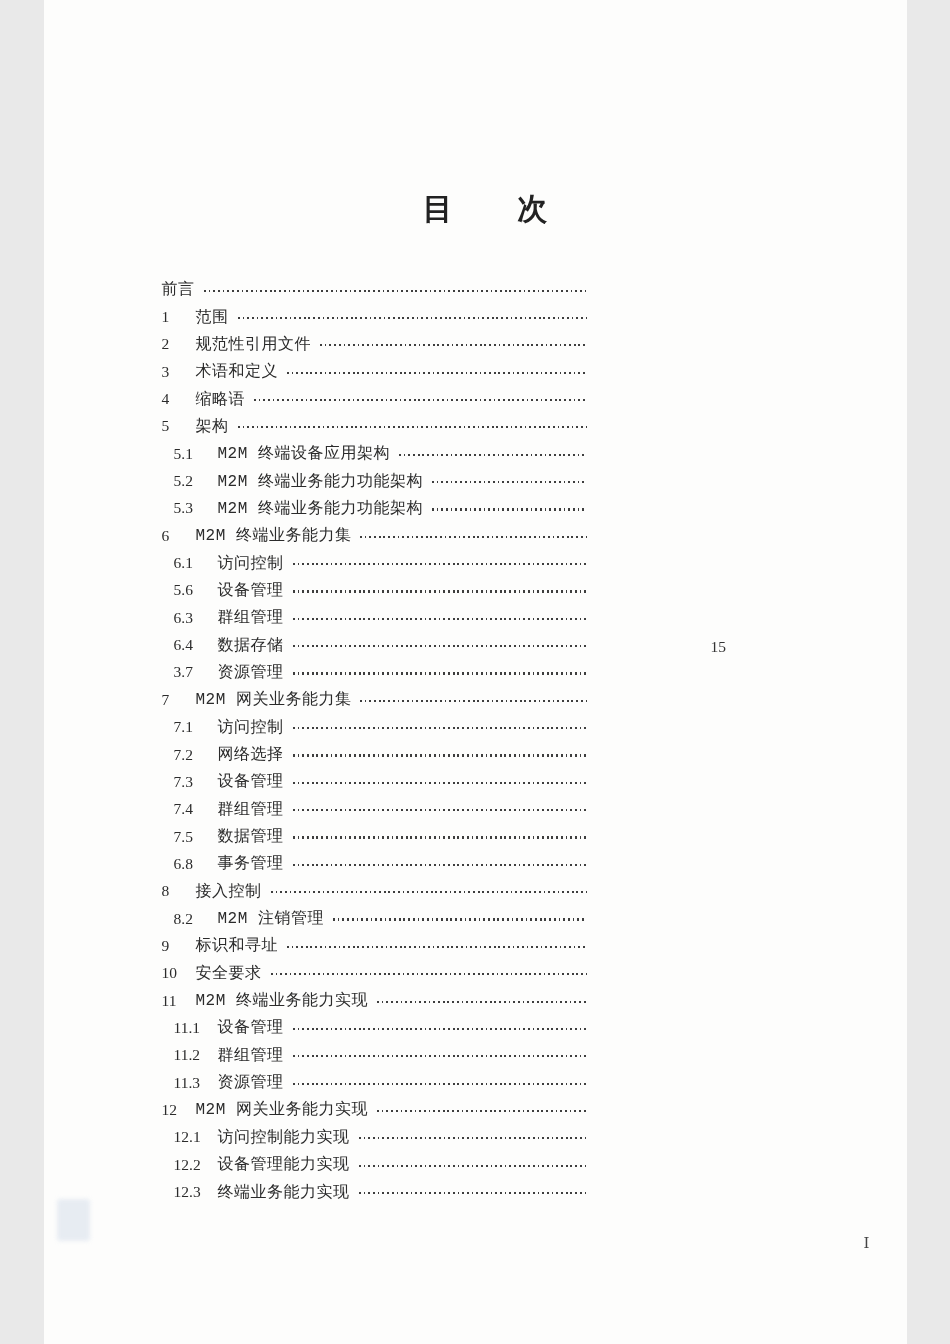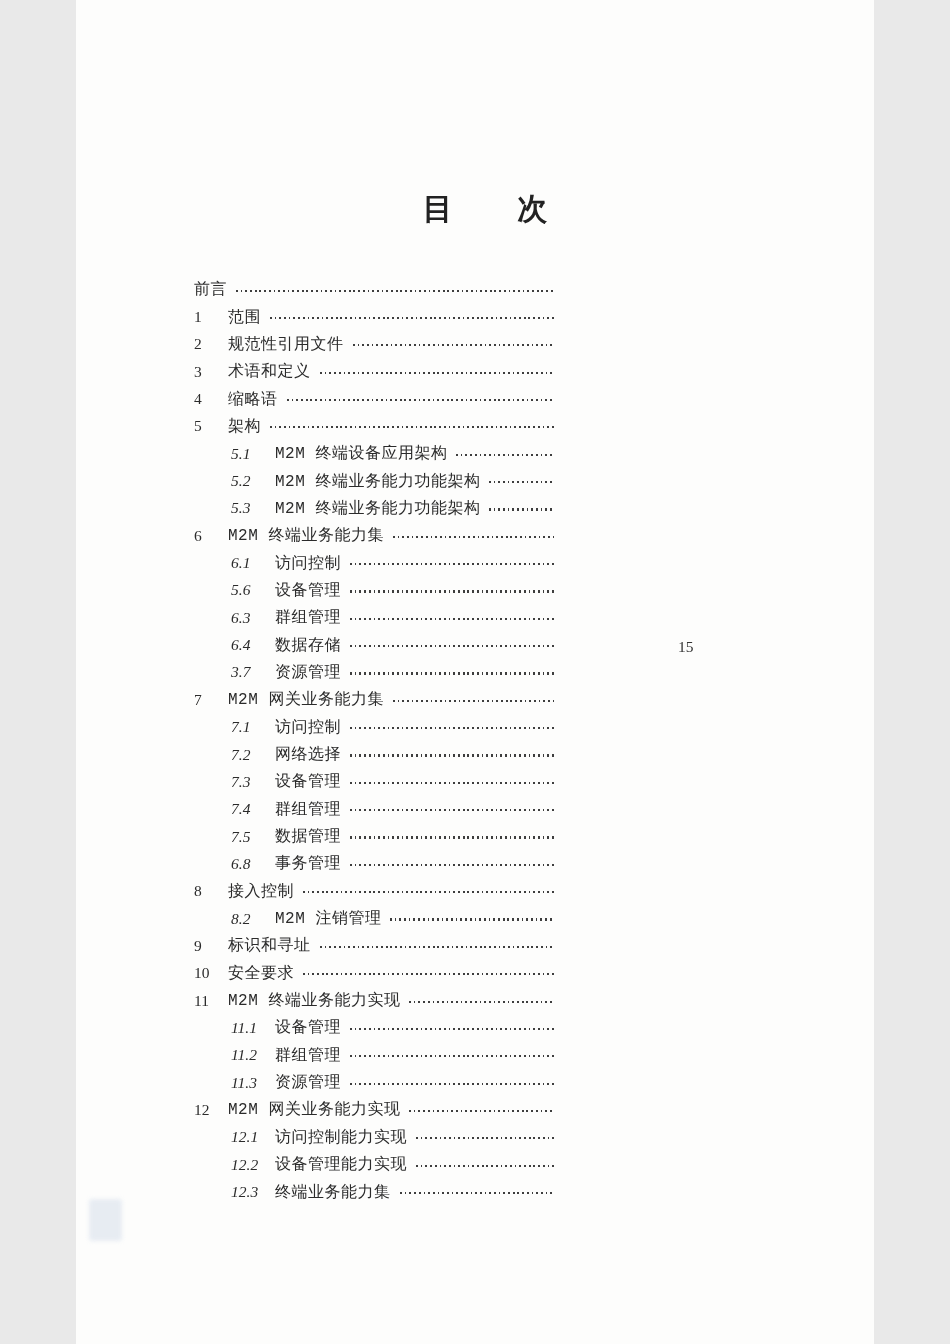--- a/index.html
+++ b/index.html
@@ -1,18 +1,18 @@
 <!DOCTYPE html>
 <html><head>
 <meta charset="utf-8">
 <style>
   html,body{margin:0;padding:0;background:#e9e9e9;}
   .page{
     position:relative;
-    width:798px;height:1344px;
+    width:863px;height:1344px;
     margin:0 auto;
     background:#fdfdfc;
     box-sizing:border-box;
     padding:118px 98px 0 118px;
     font-family:"Liberation Serif","DejaVu Serif",serif;
     color:#2b2b2b;
     overflow:hidden;
   }
   .header{
     text-align:right;
@@ -40,23 +40,22 @@
     color:#2b2b2b;
     white-space:nowrap;
   }
   .toc-row .num{
     flex:none;
     width:34px;
     font-size:15.5px;
     color:#2b2b2b;
   }
   .toc-row.level-1 .num{
-    margin-left:37px;
+    margin-left:12px;
     width:44px;
-    font-style:italic;
   }
   .toc-row .label{flex:none;letter-spacing:0.5px;font-family:Liberation Mono, monospace;}
   .toc-row .leader{
     flex:1;
     height:2.2px;
     margin:2px 6px 0 9px;
     background:repeating-linear-gradient(to right,#3e3e3e 0 1.7px,transparent 1.7px 4.7px);
   }
   .toc-row .page{
     flex:none;
@@ -286,21 +285,21 @@
         <span class="page">13</span>
       </div>
       <div class="toc-row level-1">
         <span class="num">12.2</span>
         <span class="label">设备管理能力实现</span>
         <span class="leader"></span>
         <span class="page">14</span>
       </div>
       <div class="toc-row level-1">
         <span class="num">12.3</span>
-        <span class="label">终端业务能力集</span>
+        <span class="label">终端业务能力实现</span>
         <span class="leader"></span>
         <span class="page">15</span>
       </div>
     </div>
 
   <div class="footer">
     <span>Ⅰ</span>
   </div>
 
   <div class="watermark"></div>

